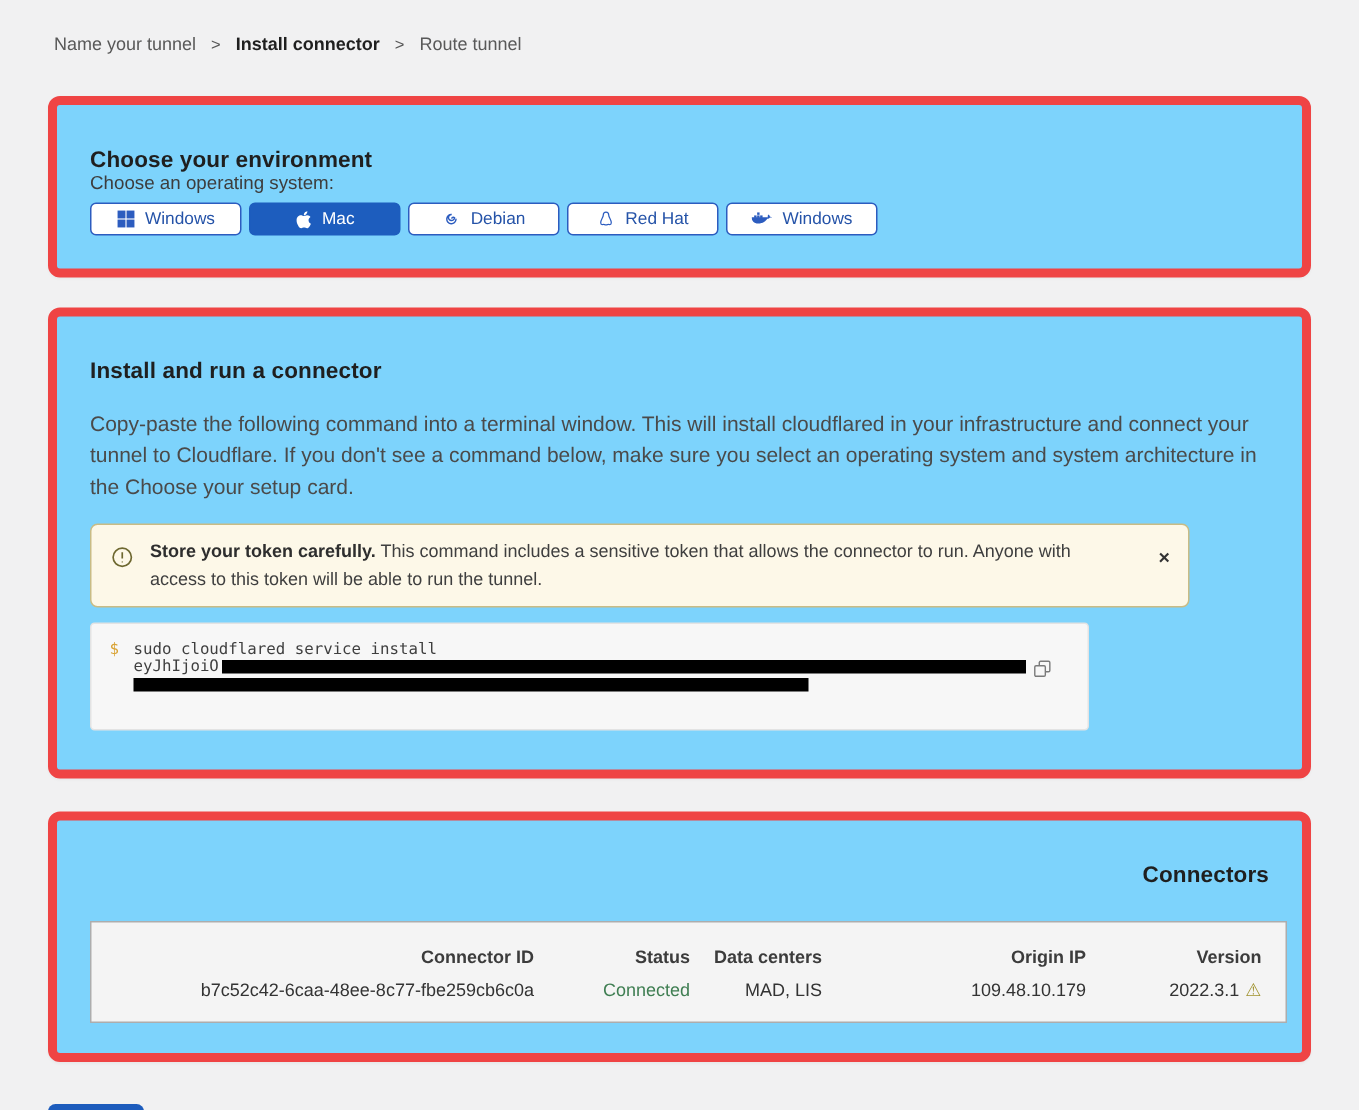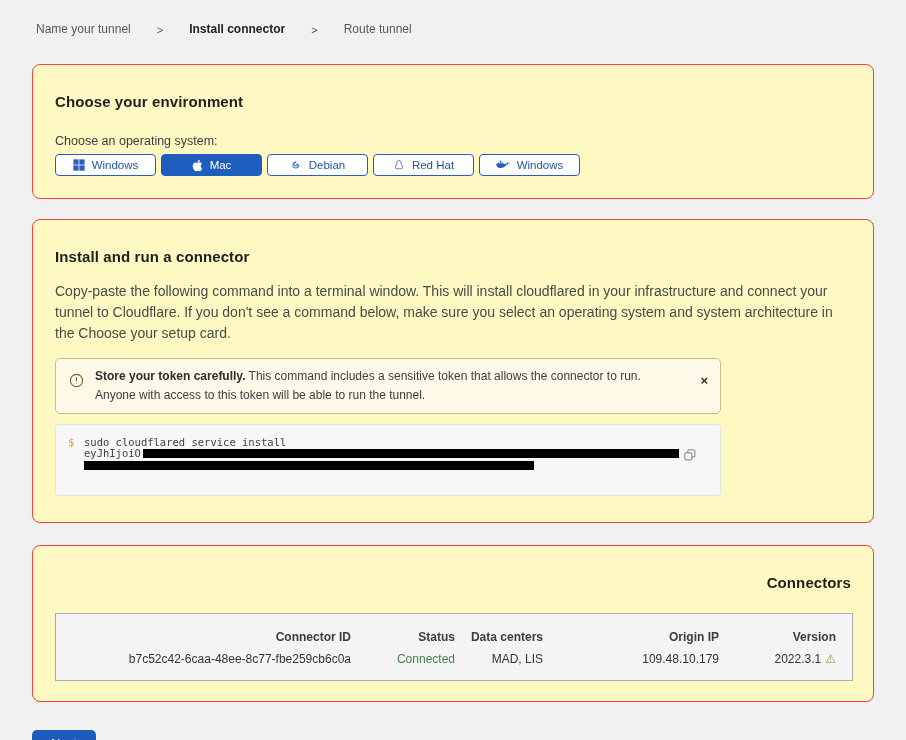--- a/index.html
+++ b/index.html
@@ -1,43 +1,43 @@
 <!DOCTYPE html>
 <html><head>
 <meta charset="utf-8">
 <style>
   * { margin:0; padding:0; box-sizing:border-box; }
   html,body { width:906px; height:740px; background:#f1f1f2; font-family:"Liberation Sans", sans-serif; overflow:hidden; }
   .container { padding:0 32px; }
 
   
-  .breadcrumb { padding-top:22px; margin-left:4px; font-size:12px; color:#595959; display:flex; align-items:flex-end; gap:26px; }
+  .breadcrumb { padding-top:22px; margin-left:4px; font-size:12px; color:#595959; display:flex; align-items:flex-end; gap:10px; }
   .crumb { cursor:default; }
   .crumb.active { font-weight:bold; color:#1f1f1f; }
   .crumb-sep { color:#595959; font-size:11px; }
 
   
-  .card { background:#fef9c3; border:1px solid #ef4444; border-radius:8px; box-shadow:0 1px 2px rgba(0,0,0,0.04); padding:28px 22px 22px 22px; }
+  .card { background:#7dd3fc; border:6px solid #ef4444; border-radius:8px; box-shadow:0 1px 2px rgba(0,0,0,0.04); padding:28px 22px 22px 22px; }
   .card-1 { margin-top:28px; }
   .card-2 { margin-top:20px; padding-bottom:26px; }
   .card-3 { margin-top:22px; padding-bottom:20px;text-align:right; }
   .card-title { font-size:15px; font-weight:bold; color:#1f1f1f; letter-spacing:0.1px; }
 
   
-  .os-label { margin-top:24px; font-size:12.5px; color:#3d3d3d; }
+  .os-label { font-size:12.5px; color:#3d3d3d; }
   .os-row { margin-top:6px; display:flex; gap:5px; }
   .os-btn { width:101px; height:22px; display:flex; align-items:center; justify-content:center; gap:7px;
             background:#fff; border:1px solid #2c5cbf; border-radius:4px; font-size:11.5px; color:#2553a8; cursor:pointer; }
   .os-btn.selected { background:#1d5dbe; border-color:#1d5dbe; color:#fff; }
   .os-btn svg { display:block; }
 
   
   .description { margin-top:16px; font-size:14px; line-height:21px; color:#4a4a4a; width:794px; }
 
-  .warning-banner { margin-top:14px; width:666px; background:#fdf8e8; border:1px solid #c9bc85; border-radius:5px;
+  .warning-banner { margin-top:14px; width:733px; background:#fdf8e8; border:1px solid #c9bc85; border-radius:5px;
                     padding:8px 12px 8px 13px; display:flex; align-items:flex-start; gap:11px; }
   .warning-icon { margin-top:6px; flex:0 0 auto; }
   .warning-text { flex:1; font-size:12px; line-height:19px; color:#3f3f3f; padding-right:18px; }
   .warning-text b { color:#2e2e2e; }
   .warning-close { border:none; background:transparent; color:#333; font-size:13px; font-weight:bold; cursor:pointer; margin-top:7px; line-height:1; }
 
   .code-block { position:relative; margin-top:10px; width:666px; height:72px; background:#f7f7f7; border:1px solid #e3e3e3; border-radius:3px;
                 padding:11px 0 0 12px; font-family:"DejaVu Sans Mono", monospace; font-size:10.5px; color:#3f3f3f; }
   .code-row { display:flex; }
   .code-gutter { width:16px; flex:0 0 auto; color:#d9a335; }

